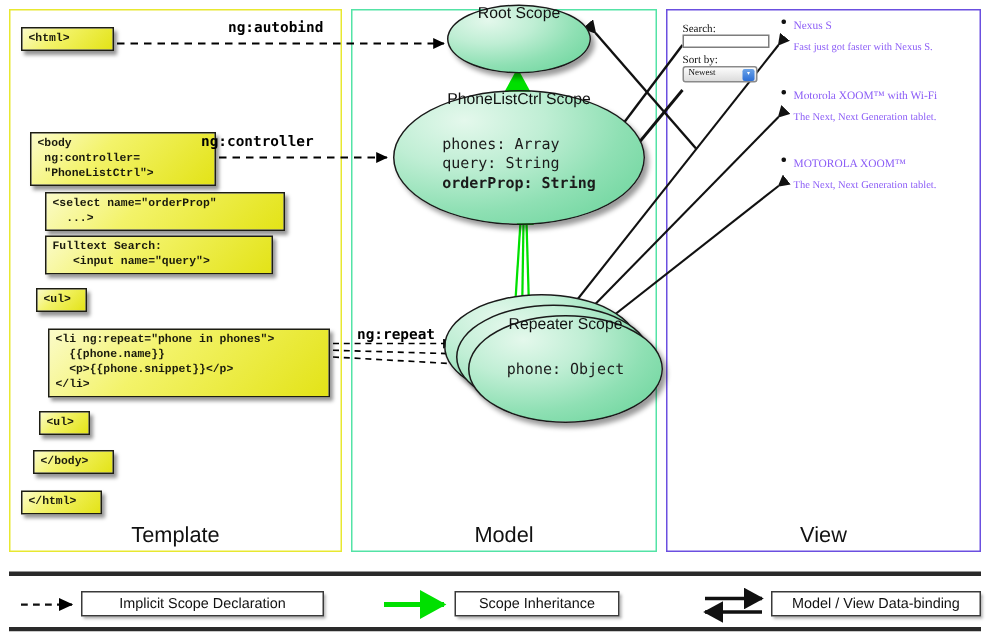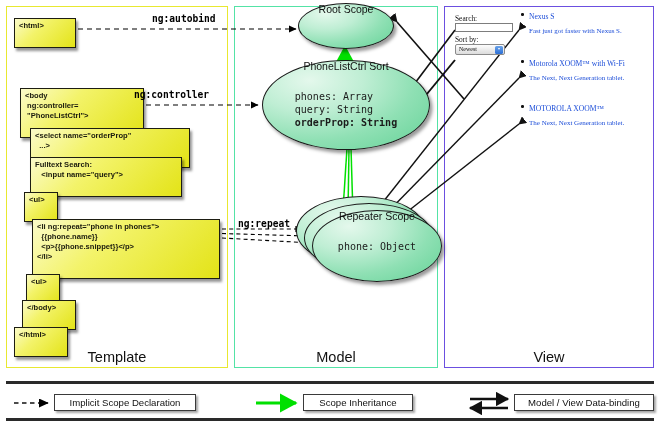--- a/index.html
+++ b/index.html
@@ -10,22 +10,22 @@
   .col{position:absolute;top:6px;height:362px;background:#fff;box-sizing:border-box;}
   .col-template{left:6px;width:222px;border:1.5px solid #e8e830;}
   .col-model{left:234px;width:204px;border:1.5px solid #53e3a6;}
   .col-view{left:444px;width:210px;border:1.5px solid #6b4fe0;}
   .col-label{position:absolute;bottom:2px;left:0;width:100%;text-align:center;
              font-size:14.5px;color:#111;font-family:Liberation Sans, sans-serif;}
 
   
   .ybox{position:absolute;box-sizing:border-box;border:1.4px solid #1d1d12;
         background:linear-gradient(135deg,#fbfbc9 0%,#f3f36a 38%,#e3e317 100%);
-        font-family:Liberation Sans, sans-serif;font-size:7.6px;color:#1a1a0d;
-        line-height:1.32;padding:2px 4px 16px 4px;white-space:pre;
+        font-family:Liberation Mono, monospace;font-size:7.6px;color:#1a1a0d;
+        line-height:1.32;padding:2px 4px 2px 4px;white-space:pre;
         box-shadow:2px 2.5px 2.5px rgba(0,0,0,.42);font-weight:700;}
 
   
   .ell{position:absolute;box-sizing:border-box;border:1.6px solid #1a1a1a;
        border-radius:50%;
        background:radial-gradient(ellipse at 28% 22%, #e4f8ec 0%, #bfeed4 32%, #8fe0b4 62%, #63d296 100%);
        box-shadow:2.5px 3px 3.5px rgba(0,0,0,.40);
        display:flex;flex-direction:column;align-items:center;}
   .ell .ttl{font-family:"Liberation Sans",sans-serif;font-size:10.5px;color:#111;
             text-align:center;line-height:1.12;}
@@ -44,21 +44,21 @@
   .v-select{position:absolute;box-sizing:border-box;border:1px solid #8a8a8a;
             background:linear-gradient(#fdfdfd,#dcdcdc);border-radius:2px;
             font-family:"Liberation Serif",serif;font-size:6px;color:#111;
             padding-left:3px;line-height:9px;overflow:hidden;}
   .v-select .btn{position:absolute;right:1px;top:1px;width:8px;height:7.5px;
                  background:linear-gradient(#6ba3e8,#२2c6fd6);
                  background:linear-gradient(#6ba3e8,#2c6fd6);border-radius:1.5px;}
   .v-select .btn:after{content:"";position:absolute;left:2.6px;top:2px;width:0;height:0;
                  border-left:1.6px solid transparent;border-right:1.6px solid transparent;
                  border-top:2.4px solid #fff;}
-  .v-item{position:absolute;font-family:"Liberation Serif",serif;color:#1d4ed8;}
+  .v-item{position:absolute;font-family:"Liberation Serif",serif;color:#8b5cf6;}
   .v-item .bullet{position:absolute;left:0;top:1px;width:2.6px;height:2.6px;
                   background:#111;border-radius:50%;}
   .v-title{font-size:7.6px;font-weight:400;}
   .v-snip{font-size:7px;}
 
   
   .sep{position:absolute;left:6px;width:648px;height:2.5px;background:#2a2a2a;}
   .lbox{position:absolute;box-sizing:border-box;border:1.3px solid #3a3a3a;background:#fff;
         font-family:"Liberation Sans",sans-serif;font-size:9.6px;color:#111;
         display:flex;align-items:center;justify-content:center;
@@ -153,21 +153,21 @@
   <div class="conn-label" style="left:134px;top:89px;">ng:controller</div>
   <div class="conn-label" style="left:238px;top:218px;">ng:repeat</div>
 
   <div class="ell" style="left:298px;top:3px;width:96px;height:46px;">
     <div class="ttl">Root
 Scope</div>
   </div>
 
   <div class="ell" style="left:262px;top:60px;width:168px;height:90px;">
     <div class="ttl">PhoneListCtrl
-Sort</div>
+Scope</div>
     <div class="props"><span>phones: Array
 query: String</span>
 <b>orderProp: String</b></div>
   </div>
 
   <div class="ell ell-ghost" style="left:296px;top:196px;width:130px;height:70px;"></div>
   <div class="ell ell-ghost" style="left:304px;top:203px;width:130px;height:70px;"></div>
   <div class="ell" style="left:312px;top:210px;width:130px;height:72px;">
     <div class="ttl">Repeater
 Scope</div>
@@ -196,21 +196,21 @@
   </div>
 
   <div class="v-item" style="left:521px;top:104px;width:132px;">
     <span class="bullet"></span>
     <div class="v-title" style="margin-left:8px;">MOTOROLA XOOM™</div>
     <div class="v-snip" style="margin-left:8px;margin-top:6px;">The Next, Next Generation tablet.</div>
   </div>
 
   <div class="sep" style="top:381px;"></div>
 
-  <div class="lbox" style="left:54px;top:394px;width:142px;height:17px;">
+  <div class="lbox" style="left:54px;top:394px;width:162px;height:17px;">
     <span>Implicit Scope Declaration</span>
   </div>
 
   <div class="lbox" style="left:303px;top:394px;width:110px;height:17px;">
     <span>Scope Inheritance</span>
   </div>
 
   <div class="lbox" style="left:514px;top:394px;width:140px;height:17px;">
     <span>Model / View Data-binding</span>
   </div>

